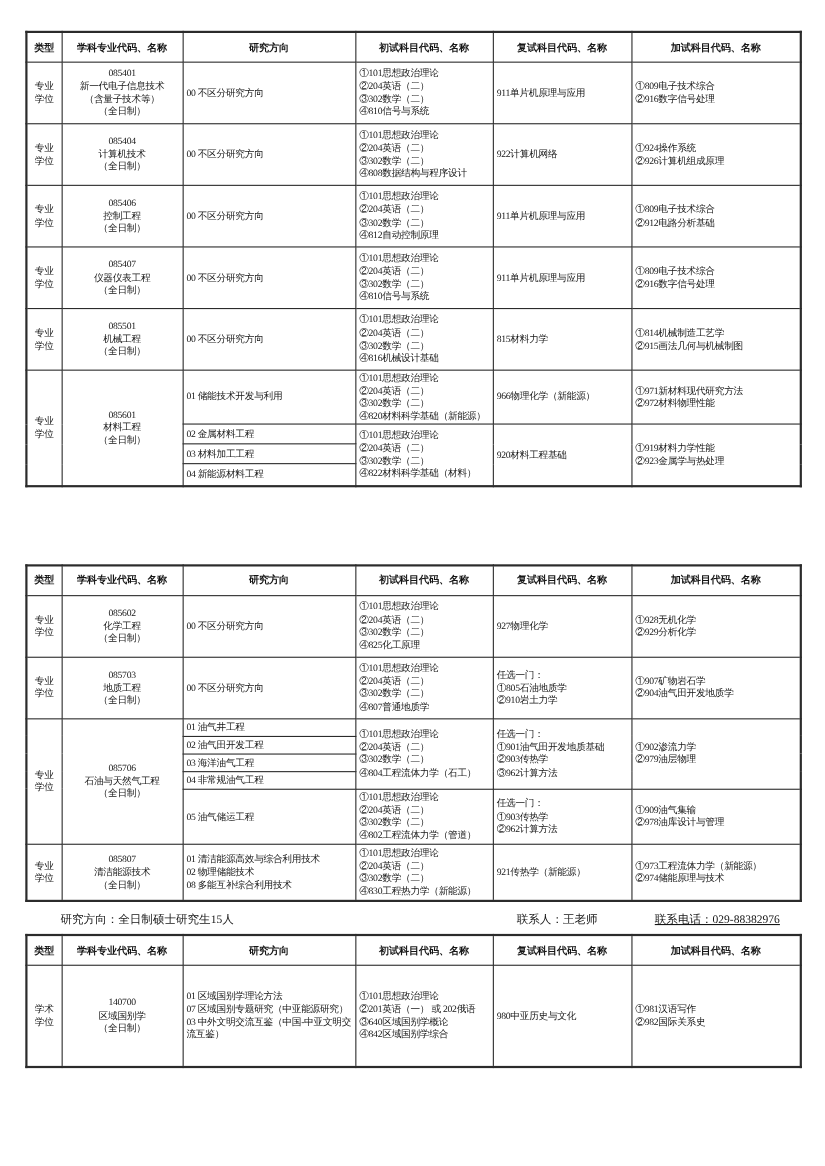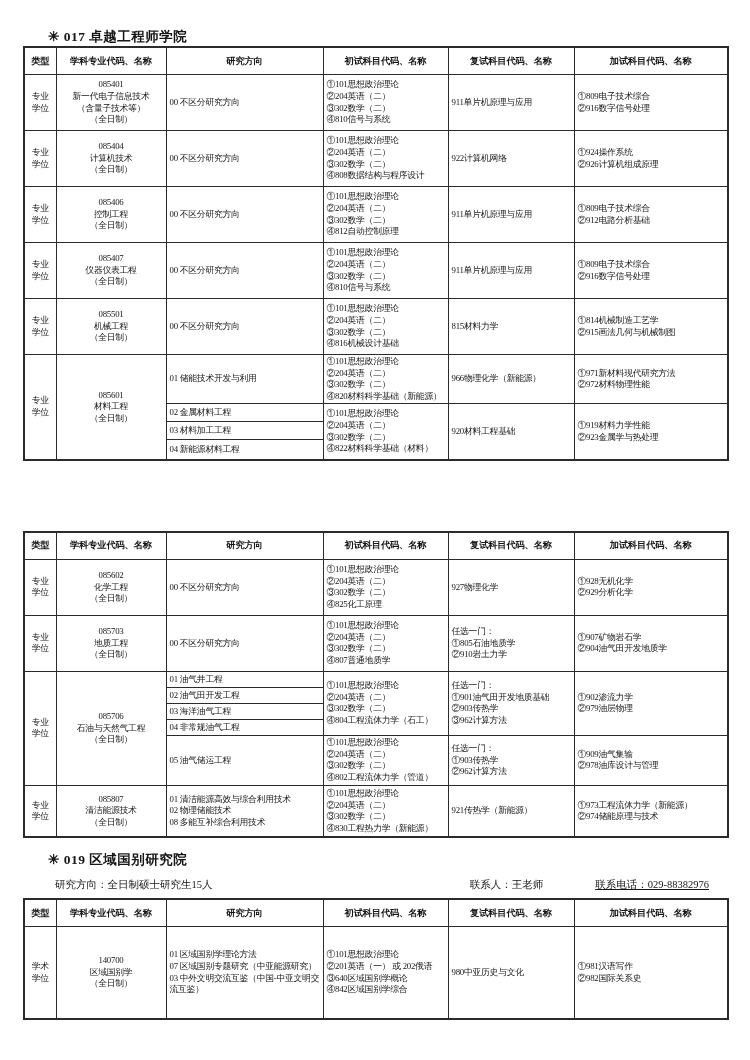--- a/index.html
+++ b/index.html
@@ -66,21 +66,20 @@
     overflow:hidden;
   }
   table.grid td.c{text-align:center;margin-left:32px;}
   .ln{line-height:1.32;}
 </style>
 </head>
 <body>
 
 <div class="page">
 
-  <div class="sec-title">✳ 017 卓越工程师学院</div>
 
 
   <table class="grid">
       <colgroup>
         <col style="width: 32px;">
         <col style="width: 110px;">
         <col style="width: 157px;">
         <col style="width: 125px;">
         <col style="width: 126px;">
         <col style="width: 154px;">
@@ -456,21 +455,20 @@
             <div class="ln">921传热学（新能源）</div>
           </td>
           <td>
             <div class="ln">①973工程流体力学（新能源）</div>
             <div class="ln">②974储能原理与技术</div>
           </td>
         </tr>
       </tbody>
     </table>
 
-  <div class="sec-title t2">✳ 019 区域国别研究院</div>
 
   <div class="meta meta2">
     <span>研究方向：全日制硕士研究生15人</span>
     <span class="contact">联系人：王老师</span>
     <span class="phone">联系电话：029-88382976</span>
   </div>
 
   <table class="grid t19">
       <colgroup>
         <col style="width: 32px;">

